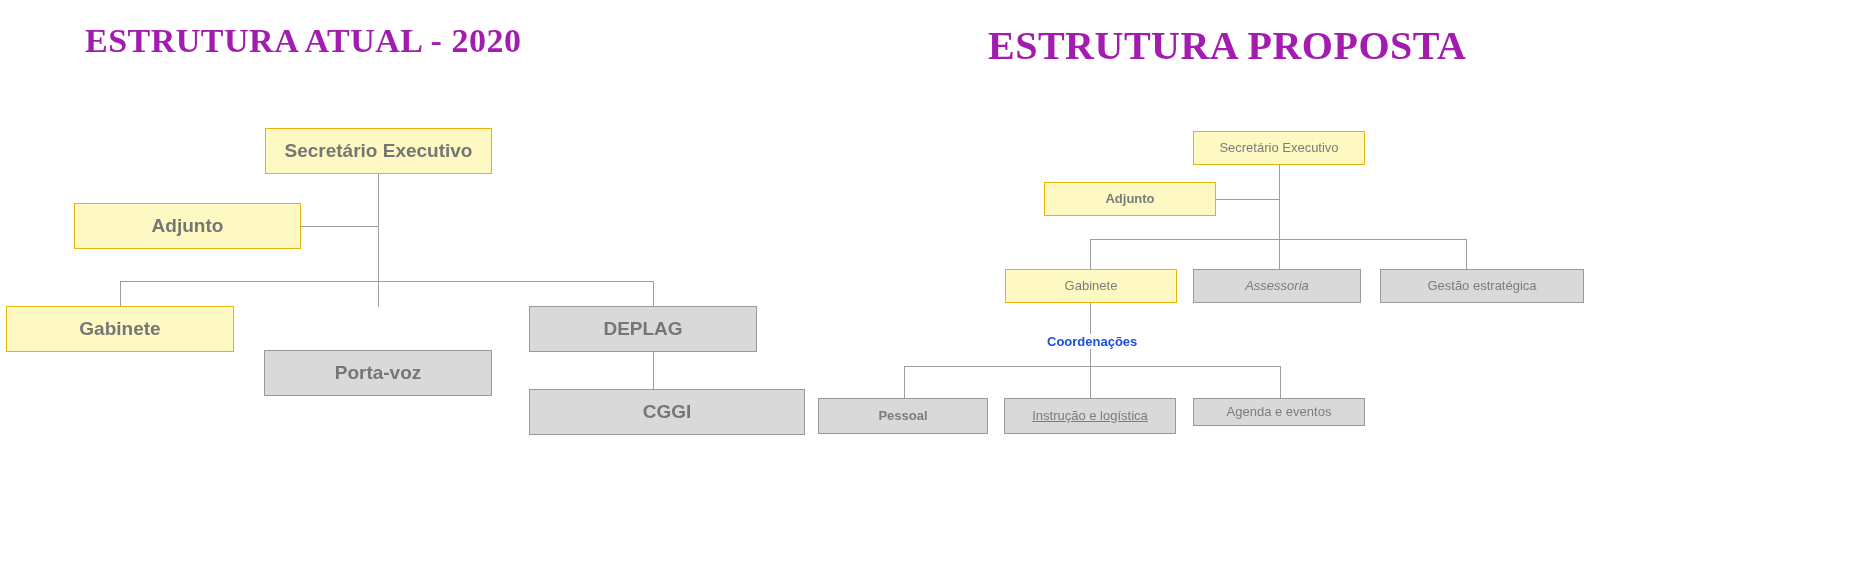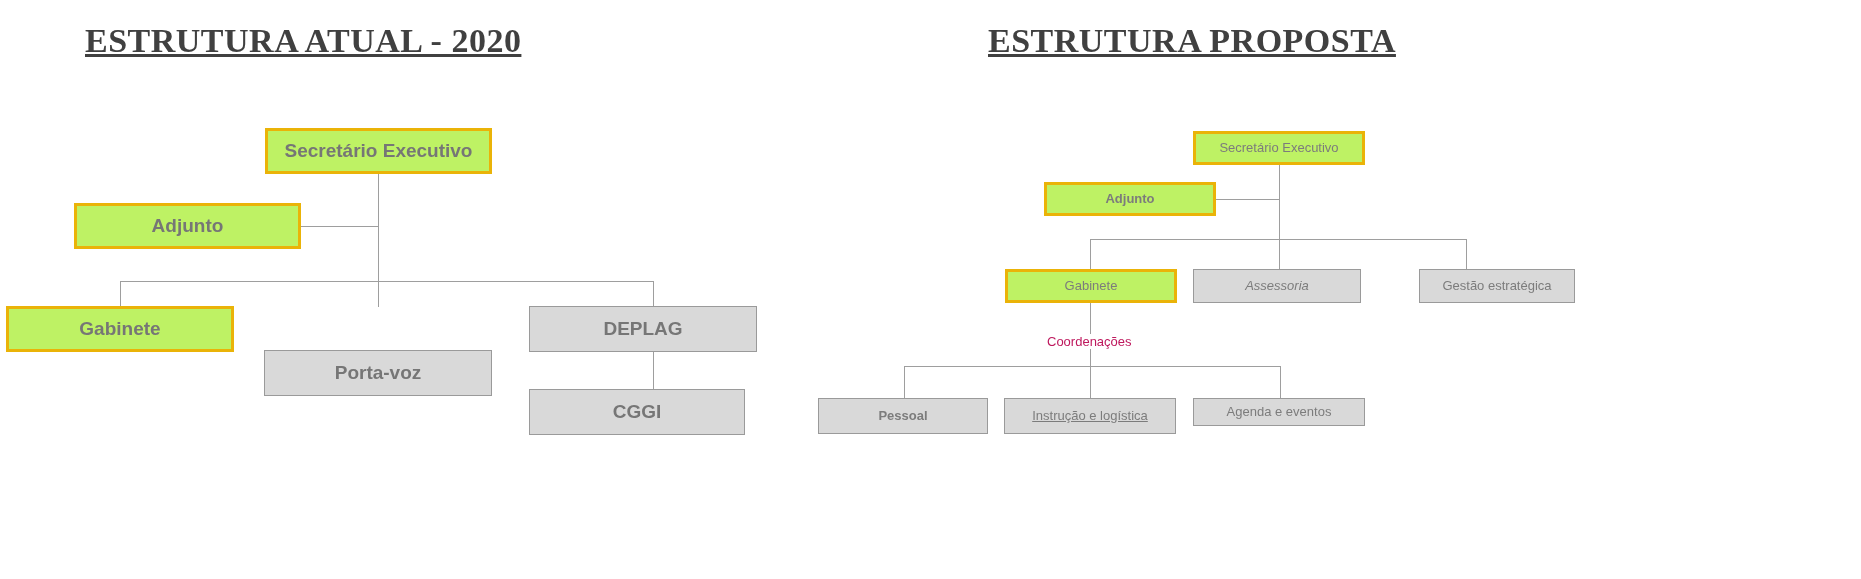--- a/index.html
+++ b/index.html
@@ -21,39 +21,38 @@
     width: 1861px;
     height: 579px;
     background: #ffffff;
   }
 
   
   .chart-title {
     position: absolute;
     font-family: "Liberation Serif", serif;
     font-weight: bold;
-    color: #404040;
+    color: #a21caf;
     white-space: nowrap;
     letter-spacing: 0.5px;
-    text-decoration: underline;
   }
   #title-left  { left: 85px;  top: 22px; font-size: 34px; }
-  #title-right { left: 988px; top: 22px; font-size: 34px; }
+  #title-right { left: 988px; top: 22px; font-size: 40px; }
 
   
   .node {
     position: absolute;
     box-sizing: border-box;
     display: flex;
     align-items: center;
     justify-content: center;
     text-align: center;
     color: #7A7A7A;
-    border: 3px solid #eab308;
-    background: #bef264;
+    border: 1px solid #eab308;
+    background: #fef9c3;
     line-height: 1.15;
     z-index: 3;
   }
   .node.filled {
     background: #D9D9D9;
     border: 1px solid #9A9A9A;
   }
 
   
   .chart-left .node {
@@ -76,26 +75,27 @@
     position: absolute;
     background: #9E9E9E;
     z-index: 1;
   }
   .line.h { height: 1px; }
   .line.v { width: 1px; }
 
   
   .plain-label {
     position: absolute;
-    color: #be185d;
+    color: #1d4ed8;
     font-size: 13px;
     white-space: nowrap;
     z-index: 3;
     background: #ffffff;
     padding: 0 4px;
+    font-weight: bold;
   }
 </style>
 </head>
 <body>
 
 <div id="canvas">
 
   <div class="chart-title" id="title-left">ESTRUTURA ATUAL - 2020</div>
 
   <div class="chart-title" id="title-right">ESTRUTURA PROPOSTA</div>
@@ -119,21 +119,21 @@
     <div class="node" style="left:265px; top:128px; width:227px; height:46px;">Secretário Executivo</div>
 
     <div class="node" style="left:74px; top:203px; width:227px; height:46px;">Adjunto</div>
 
     <div class="node" style="left:6px; top:306px; width:228px; height:46px;">Gabinete</div>
 
     <div class="node filled" style="left:264px; top:306px; width:228px; height:46px;margin-top:44px;">Porta-voz</div>
 
     <div class="node filled" style="left:529px; top:306px; width:228px; height:46px;text-align:center;">DEPLAG</div>
 
-    <div class="node filled" style="left:529px; top:389px; width:216px; height:46px;">CGGI</div>
+    <div class="node filled" style="left:529px; top:389px; width:276px; height:46px;">CGGI</div>
   </div>
 
   <div class="chart-right">
 
     <div class="line v" style="left:1279px; top:164px; height:105px;"></div>
 
     <div class="line h" style="left:1216px; top:199px; width:64px;"></div>
 
     <div class="line h" style="left:1090px; top:239px; width:377px;"></div>
 
@@ -154,21 +154,21 @@
     <div class="line v" style="left:1280px; top:366px; height:32px;"></div>
 
     <div class="node" style="left:1193px; top:131px; width:172px; height:34px;">Secretário Executivo</div>
 
     <div class="node bold-node" style="left:1044px; top:182px; width:172px; height:34px;">Adjunto</div>
 
     <div class="node" style="left:1005px; top:269px; width:172px; height:34px;">Gabinete</div>
 
     <div class="node filled" style="left:1193px; top:269px; width:168px; height:34px;font-style:italic;">Assessoria</div>
 
-    <div class="node filled" style="left:1380px; top:269px; width:156px; height:34px;margin-left:39px;">Gestão estratégica</div>
+    <div class="node filled" style="left:1380px; top:269px; width:204px; height:34px;">Gestão estratégica</div>
 
     <div class="plain-label" style="left:1043px; top:334px;">Coordenações</div>
 
     <div class="node filled" style="left:818px; top:398px; width:170px; height:36px;font-weight:bold;">Pessoal</div>
 
     <div class="node filled" style="left:1004px; top:398px; width:172px; height:36px;text-decoration:underline;">Instrução e logística</div>
 
     <div class="node filled" style="left:1193px; top:398px; width:172px; height:28px;">Agenda e eventos</div>
   </div>
 

